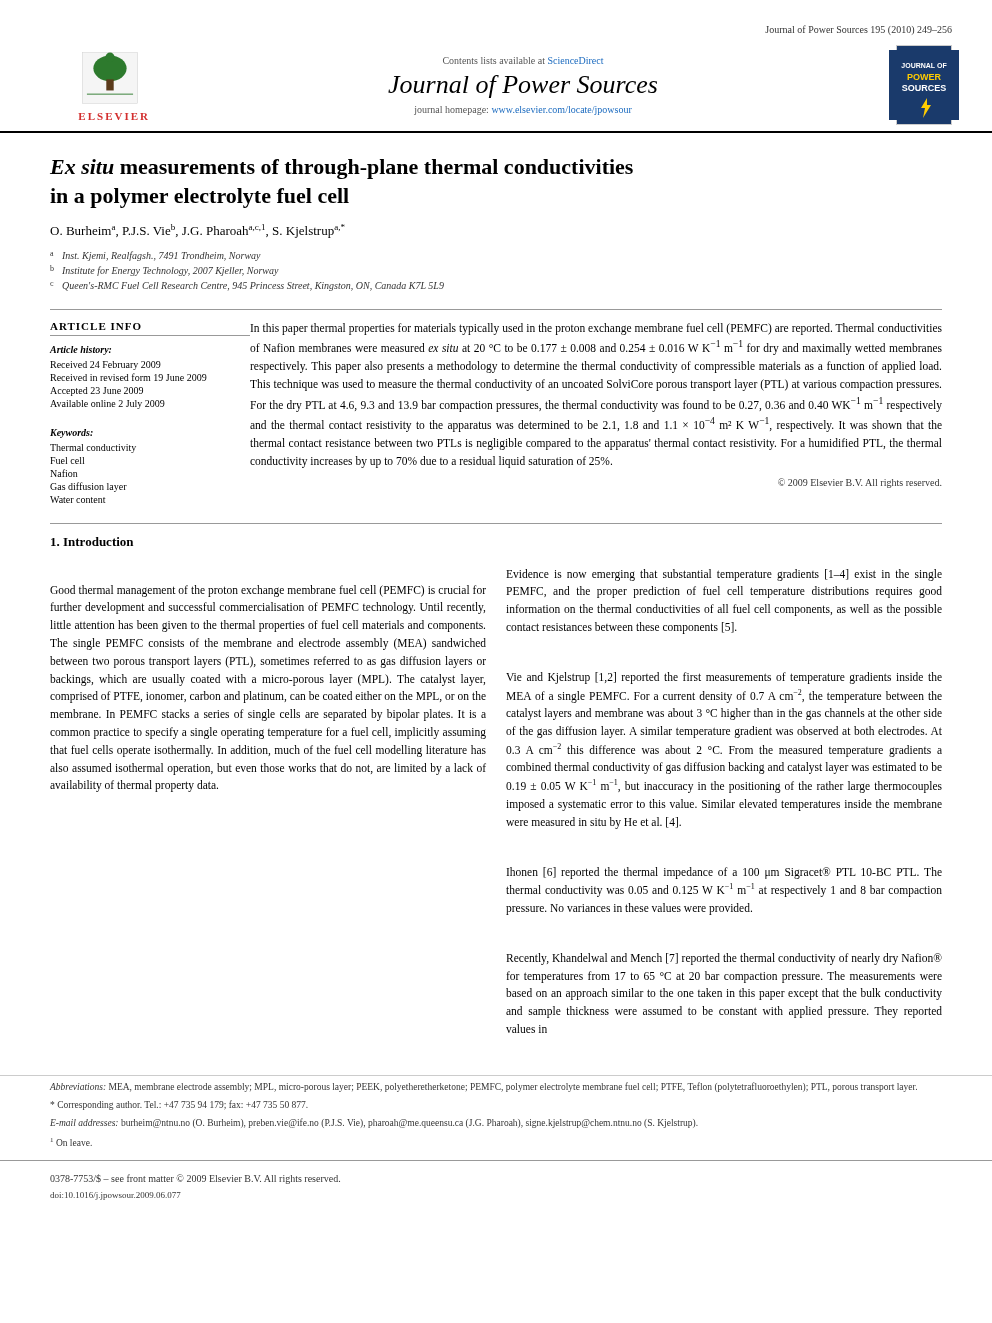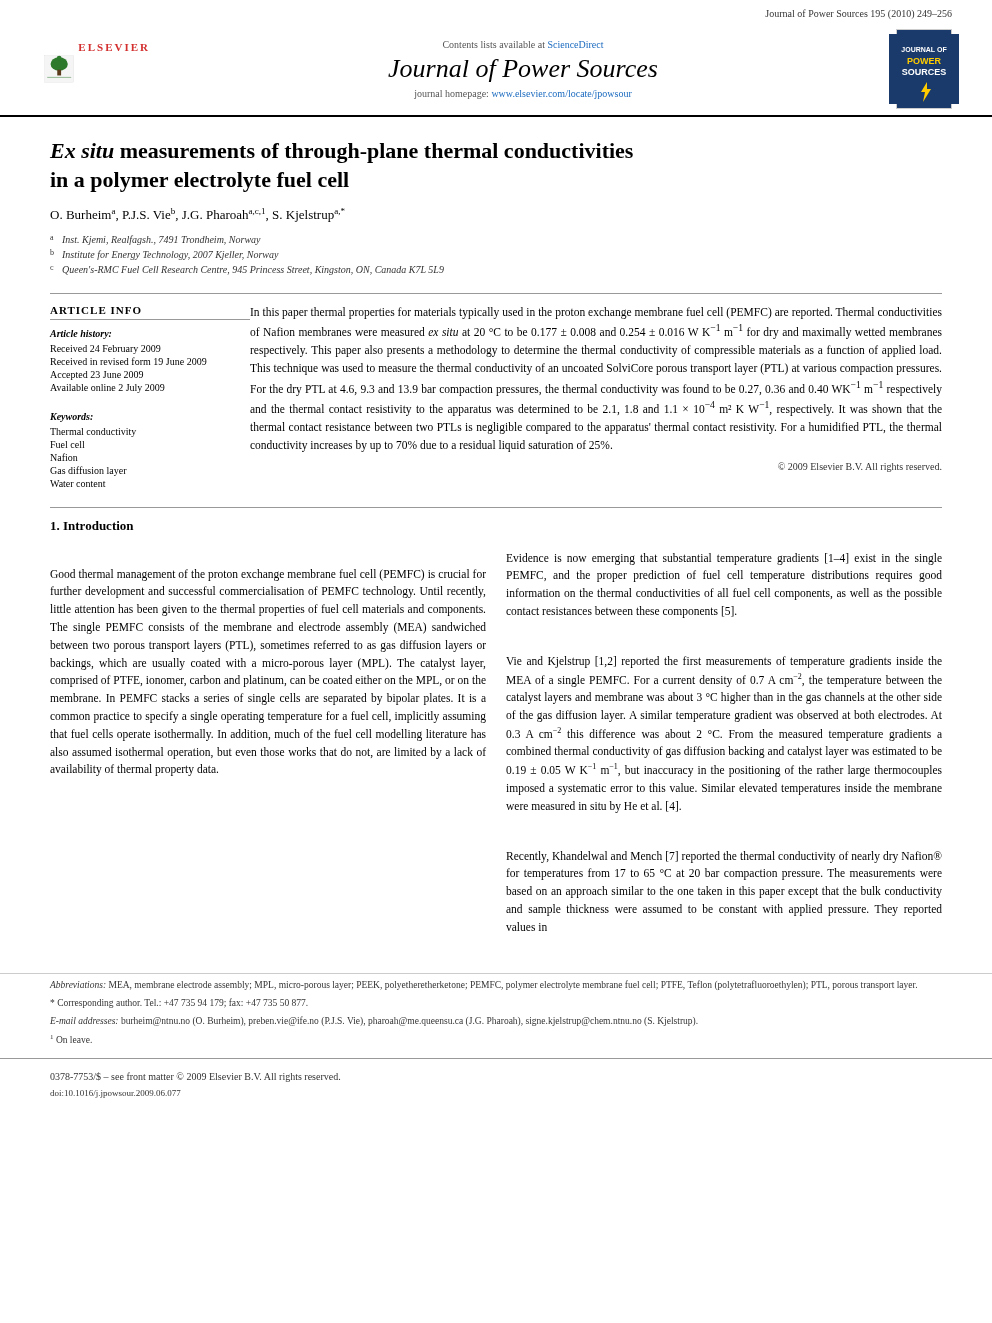--- a/index.html
+++ b/index.html
@@ -12,38 +12,39 @@
       color: #000;
     }
     .page {
       width: 992px;
       min-height: 1323px;
       background: #fff;
       padding: 0;
     }
     
     .journal-header {
-      padding: 8px 40px 0 40px;
+      padding: 24px 40px 0 40px;
       border-bottom: 2px solid #000;
     }
     .journal-meta-top {
       text-align: right;
       font-size: 10px;
       color: #333;
       margin-bottom: 4px;
     }
     .header-content {
       display: flex;
       align-items: center;
       justify-content: space-between;
       padding: 6px 0;
     }
     .elsevier-logo {
       display: flex;
-      align-items: flex-start;
+      flex-direction: column;
+      align-items: flex-end;
       width: 110px;
     }
     .elsevier-tree {
       width: 80px;
       height: 60px;
     }
     .elsevier-text {
       font-size: 11px;
       font-weight: bold;
       color: #d32f2f;
@@ -359,20 +360,23 @@
       </div>
 
       <div class="body-right">
         <div class="body-text">
           Evidence is now emerging that substantial temperature gradients [1–4] exist in the single PEMFC, and the proper prediction of fuel cell temperature distributions requires good information on the thermal conductivities of all fuel cell components, as well as the possible contact resistances between these components [5].
         </div>
         <div class="body-text">
           Vie and Kjelstrup [1,2] reported the first measurements of temperature gradients inside the MEA of a single PEMFC. For a current density of 0.7 A cm<sup>−2</sup>, the temperature between the catalyst layers and membrane was about 3 °C higher than in the gas channels at the other side of the gas diffusion layer. A similar temperature gradient was observed at both electrodes. At 0.3 A cm<sup>−2</sup> this difference was about 2 °C. From the measured temperature gradients a combined thermal conductivity of gas diffusion backing and catalyst layer was estimated to be 0.19 ± 0.05 W K<sup>−1</sup> m<sup>−1</sup>, but inaccuracy in the positioning of the rather large thermocouples imposed a systematic error to this value. Similar elevated temperatures inside the membrane were measured in situ by He et al. [4].
         </div>
         <div class="body-text">
+          Ihonen [6] reported the thermal impedance of a 100 μm Sigracet® PTL 10-BC PTL. The thermal conductivity was 0.05 and 0.125 W K<sup>−1</sup> m<sup>−1</sup> at respectively 1 and 8 bar compaction pressure. No variances in these values were provided.
+        </div>
+        <div class="body-text">
           Recently, Khandelwal and Mench [7] reported the thermal conductivity of nearly dry Nafion® for temperatures from 17 to 65 °C at 20 bar compaction pressure. The measurements were based on an approach similar to the one taken in this paper except that the bulk conductivity and sample thickness were assumed to be constant with applied pressure. They reported values in
         </div>
       </div>
     </div>
 
   </div>
 
   <div class="footnotes">
     <div class="footnote-text">
       <em>Abbreviations:</em> MEA, membrane electrode assembly; MPL, micro-porous layer; PEEK, polyetheretherketone; PEMFC, polymer electrolyte membrane fuel cell; PTFE, Teflon (polytetrafluoroethylen); PTL, porous transport layer.

